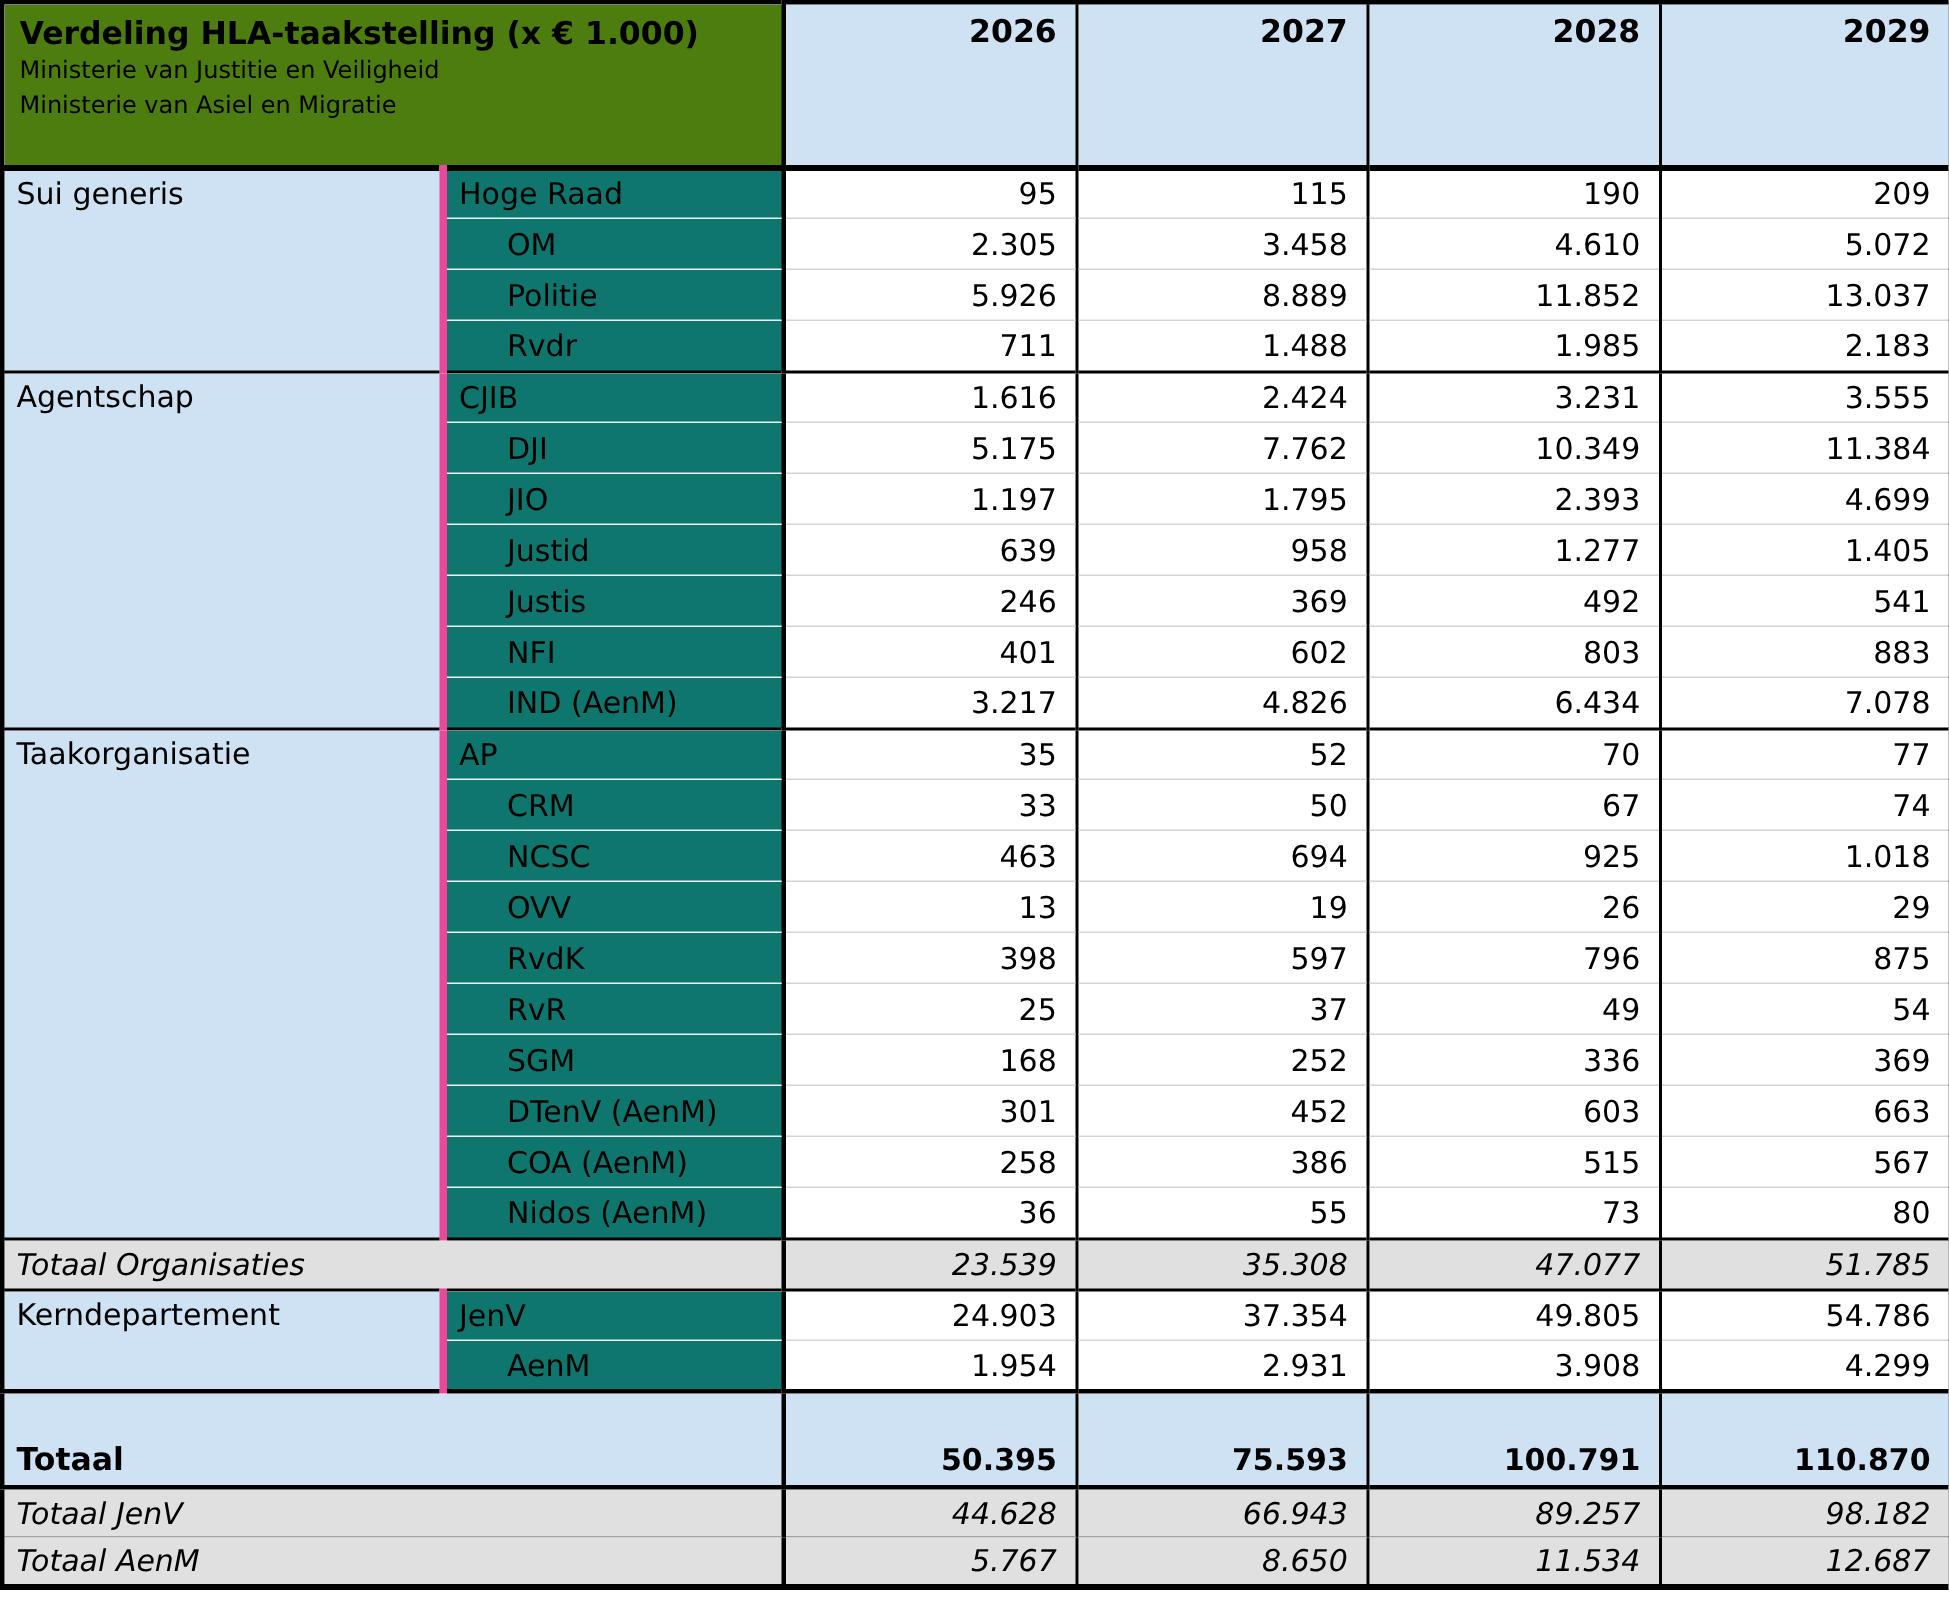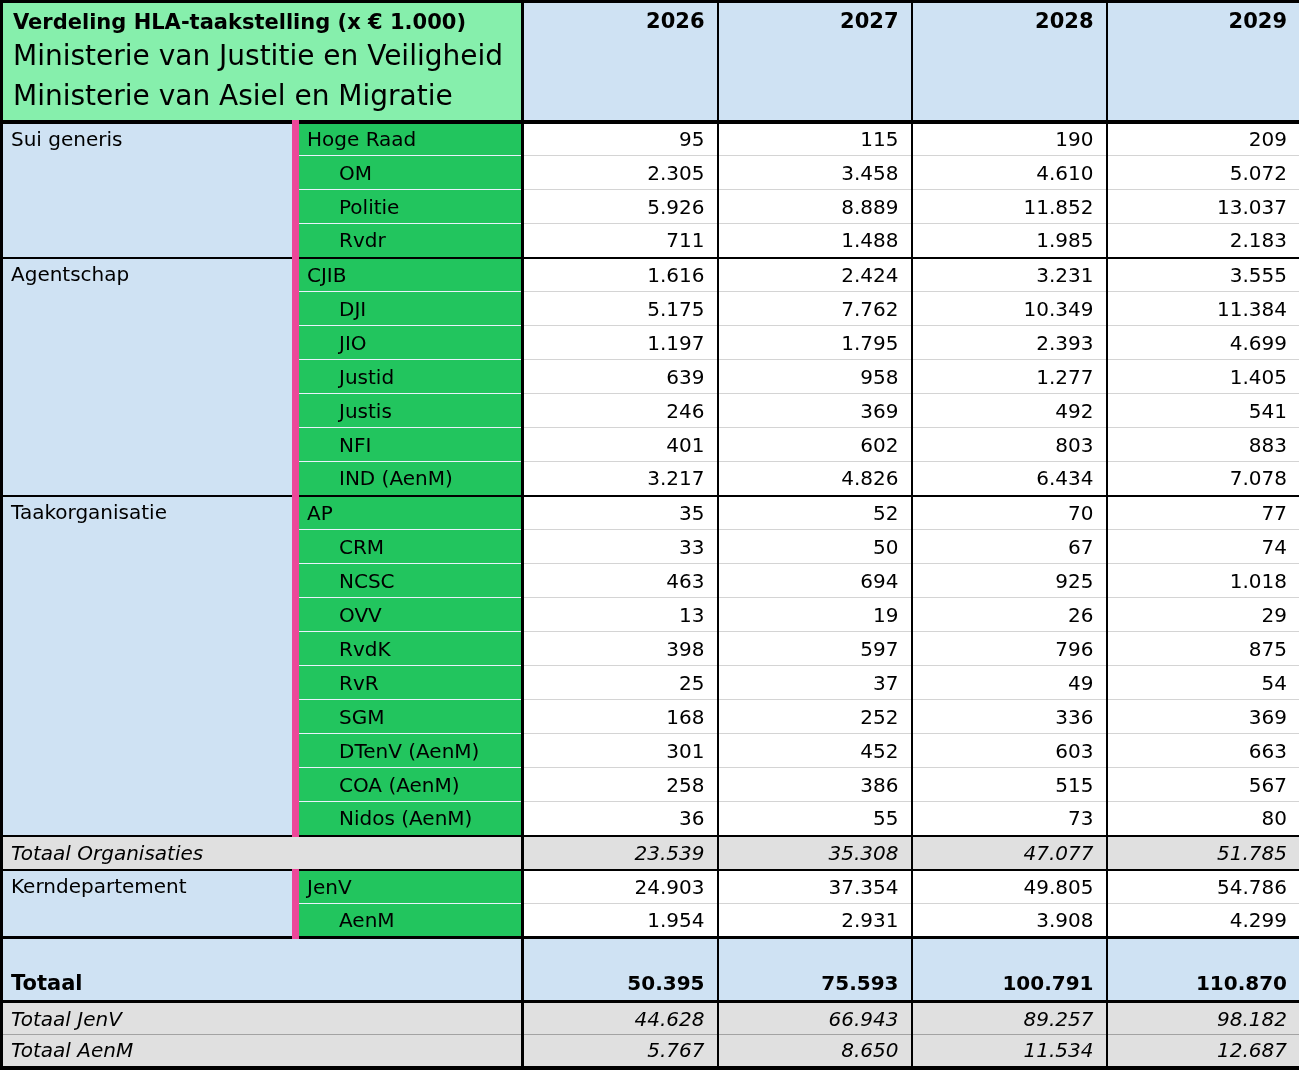--- a/index.html
+++ b/index.html
@@ -21,51 +21,51 @@
     overflow: hidden;
     white-space: nowrap;
   }
   tr { height: 34px; }
   tr.hdr { height: 110px; }
   tr.gtotal { height: 64px; }
   tr.tjen, tr.taen { height: 33px; }
 
   
   .title {
-    background: #86efac;
+    background: #4d7c0f;
     text-align: left;
     vertical-align: top;
     padding: 5px 10px;
     font-weight: normal;
     white-space: normal;
   }
   .title .t1 { font-weight: bold; font-size: 21px; line-height: 1.35; max-width: 470px; white-space: normal; }
-  .title .t2 { font-size: 28px; line-height: 1.4; }
+  .title .t2 { font-size: 16px; line-height: 1.4; }
   .yr {
     background: #cfe2f3;
     font-weight: bold;
     font-size: 21px;
     text-align: right;
     vertical-align: top;
     padding: 6px 12px 0 0;
   }
   tr.hdr > * { border-bottom: 4px solid #000; }
 
   
   .cat {
     background: #cfe2f3;
     text-align: left;
     vertical-align: top;
     padding: 3px 8px;
   }
   .org {
-    background: #22c55e;
+    background: #0f766e;
     text-align: left;
     padding: 0 8px;
-    border-left: 7px solid #ec4899;
+    border-left: 5px solid #ec4899;
   }
   .n {
     background: #fff;
     text-align: right;
     padding: 0 12px 0 0;
   }
   .bL3 { border-left: 3px solid #000; padding-left: 32px; }
   .bL2 { border-left: 2px solid #000; }
 
   

